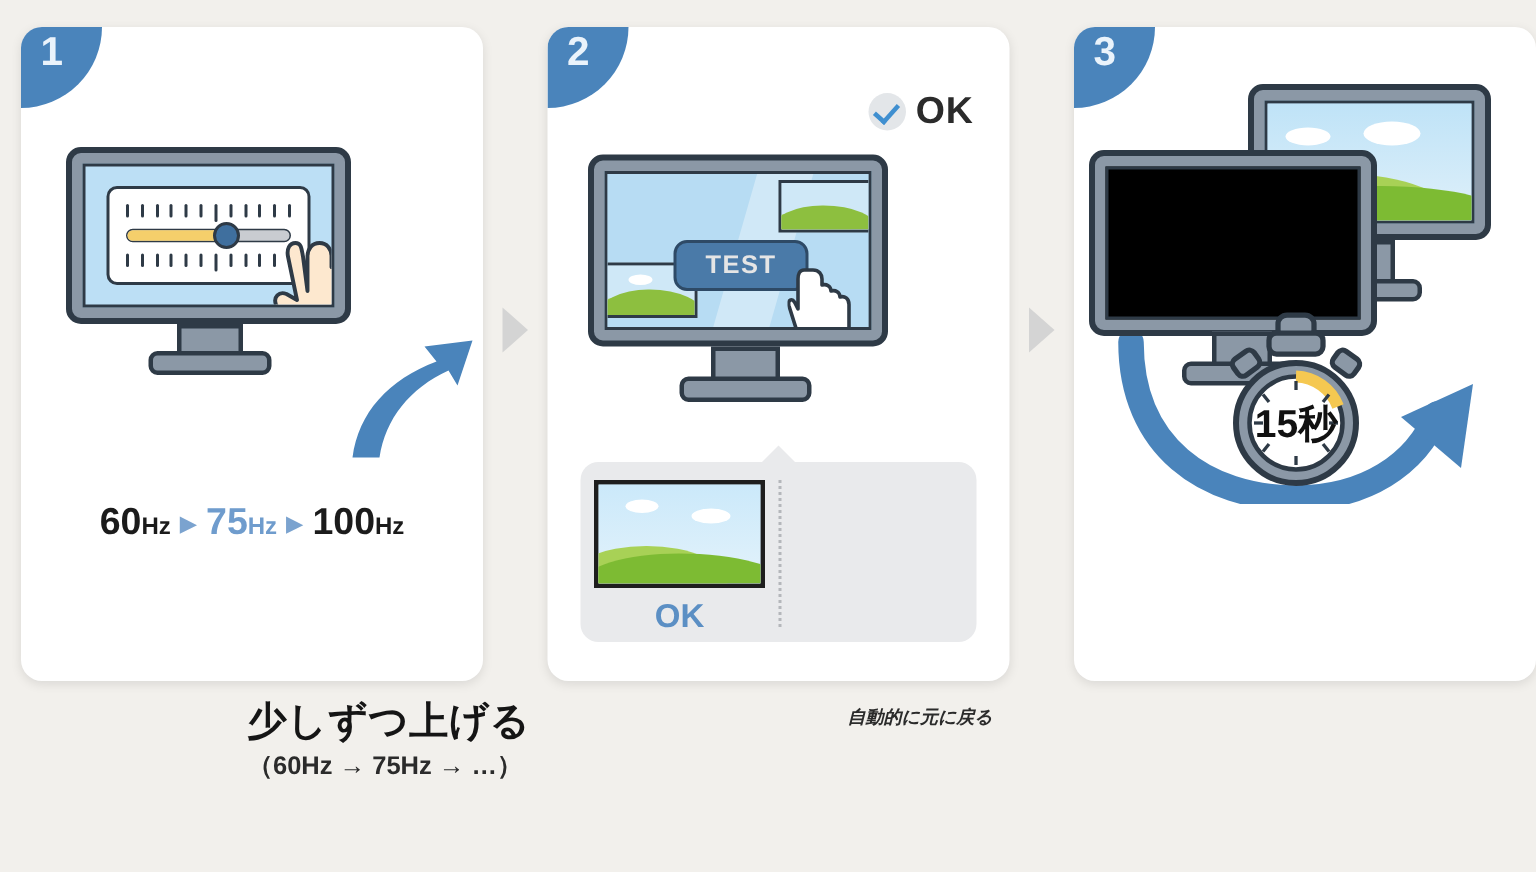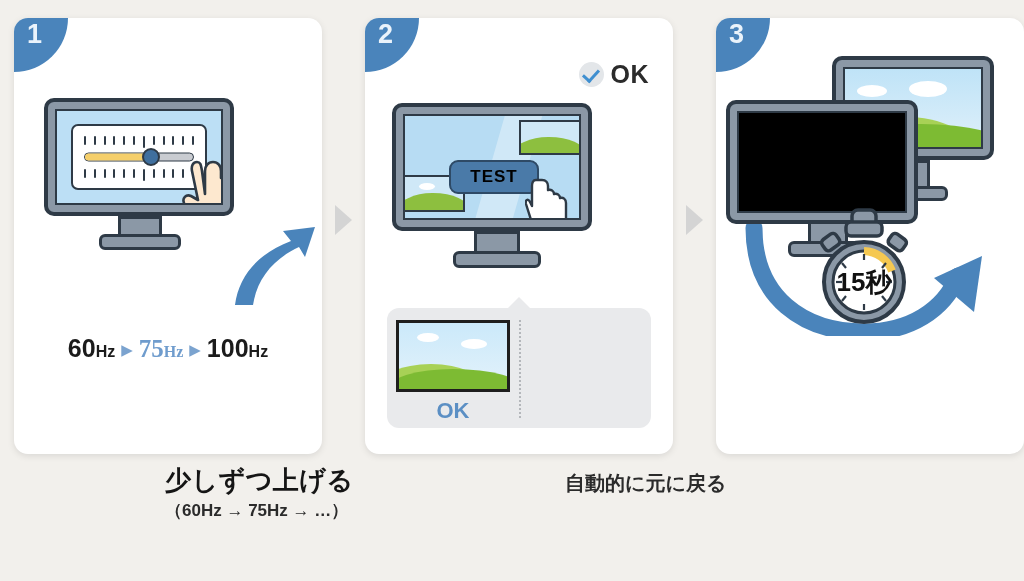--- a/index.html
+++ b/index.html
@@ -76,21 +76,21 @@
   .p1-neck{position:absolute;left:104px;top:198px;width:38px;height:20px;
            border-radius:0 0 2px 2px;}
   .p1-base{position:absolute;left:85px;top:216px;width:76px;height:10px;}
 
   .arrow-up{position:absolute;left:215px;top:195px;width:90px;height:95px;}
   .hz{
     position:absolute;left:0;right:0;top:316px;text-align:center;
     font-size:25px;font-weight:700;color:#1b1b1b;white-space:nowrap;
   }
   .hz .unit{font-size:16px;}
-  .hz .mid{color:#6f9ccd;font-family:Liberation Serif, serif;}
+  .hz .mid{color:#6f9ccd;}
   .hz .car{color:#7ba3cf;font-size:15px;margin:0 6px;vertical-align:2px;}
 
   
   .ok-flag{position:absolute;right:24px;top:42px;display:flex;align-items:center;gap:7px;z-index:6;}
   .ok-circ{width:25px;height:25px;border-radius:50%;background:#e3e6e9;position:relative;}
   .ok-circ:after{
     content:"";position:absolute;left:7px;top:4px;width:7px;height:13px;
     border:solid #3f8fd0;border-width:0 3.5px 3.5px 0;transform:rotate(42deg);
   }
   .ok-txt{font-size:25px;font-weight:700;color:#2b2b2b;letter-spacing:.5px;}
@@ -102,21 +102,21 @@
   .thumb{position:absolute;border:2px solid #2e3a46;background:#cfe8f7;overflow:hidden;}
   .thumb .sky{position:absolute;inset:0;background:#cfe8f7;}
   .thumb .hill{position:absolute;left:-10%;bottom:0;width:120%;height:52%;background:#8dbf3f;border-radius:48% 52% 0 0 / 100% 100% 0 0;}
   .thumb .hill2{position:absolute;left:-20%;bottom:0;width:100%;height:40%;background:#a8d156;border-radius:50% 50% 0 0 / 100% 100% 0 0;}
   .thumb .cloud{position:absolute;background:#fff;border-radius:50%;}
   .t-tr{right:-2px;top:4px;width:58px;height:31px;}
   .t-bl{left:-2px;bottom:6px;width:58px;height:33px;}
   .test-btn{
     position:absolute;left:44px;top:44px;width:86px;height:30px;
     background:#4a7aa8;border:2.5px solid #2e4a66;border-radius:9px;
-    color:#000000;font-size:17px;font-weight:700;letter-spacing:1px;
+    color:#e5e5e5;font-size:17px;font-weight:700;letter-spacing:1px;
     display:flex;align-items:center;justify-content:center;
   }
   .p2-neck{position:absolute;left:109px;top:213px;width:40px;height:22px;}
   .p2-base{position:absolute;left:88px;top:233px;width:82px;height:11px;}
 
   .compare{
     position:absolute;left:22px;right:22px;top:290px;height:120px;
     background:#e9eaec;border-radius:12px;
   }
   .cmp-notch{position:absolute;left:50%;top:-11px;transform:translateX(-50%);
@@ -146,21 +146,21 @@
   .ring{position:absolute;left:18px;top:168px;width:260px;height:150px;}
   .watch{position:absolute;left:92px;top:190px;width:112px;height:118px;}
 
   
   .caps{position:absolute;left:0;right:0;top:466px;display:flex;justify-content:center;}
   .cap{width:308px;text-align:left;}
   .cap.c1{margin-left:14px;}
   .cap-sep{width:46px;}
   .cap-main{font-size:26px;font-weight:700;color:#151515;letter-spacing:.5px;line-height:1.12;}
   .cap-sub{font-size:17px;font-weight:700;color:#2b2b2b;margin-top:4px;}
-  .cap-sub.small{font-size:20px;}
+  .cap-sub.small{font-size:12px;font-style:italic;}
 </style>
 </head>
 <body>
 
 <div class="stage">
 
   <div class="col c1">
     <div class="card">
       <div class="badge">1</div>
 

